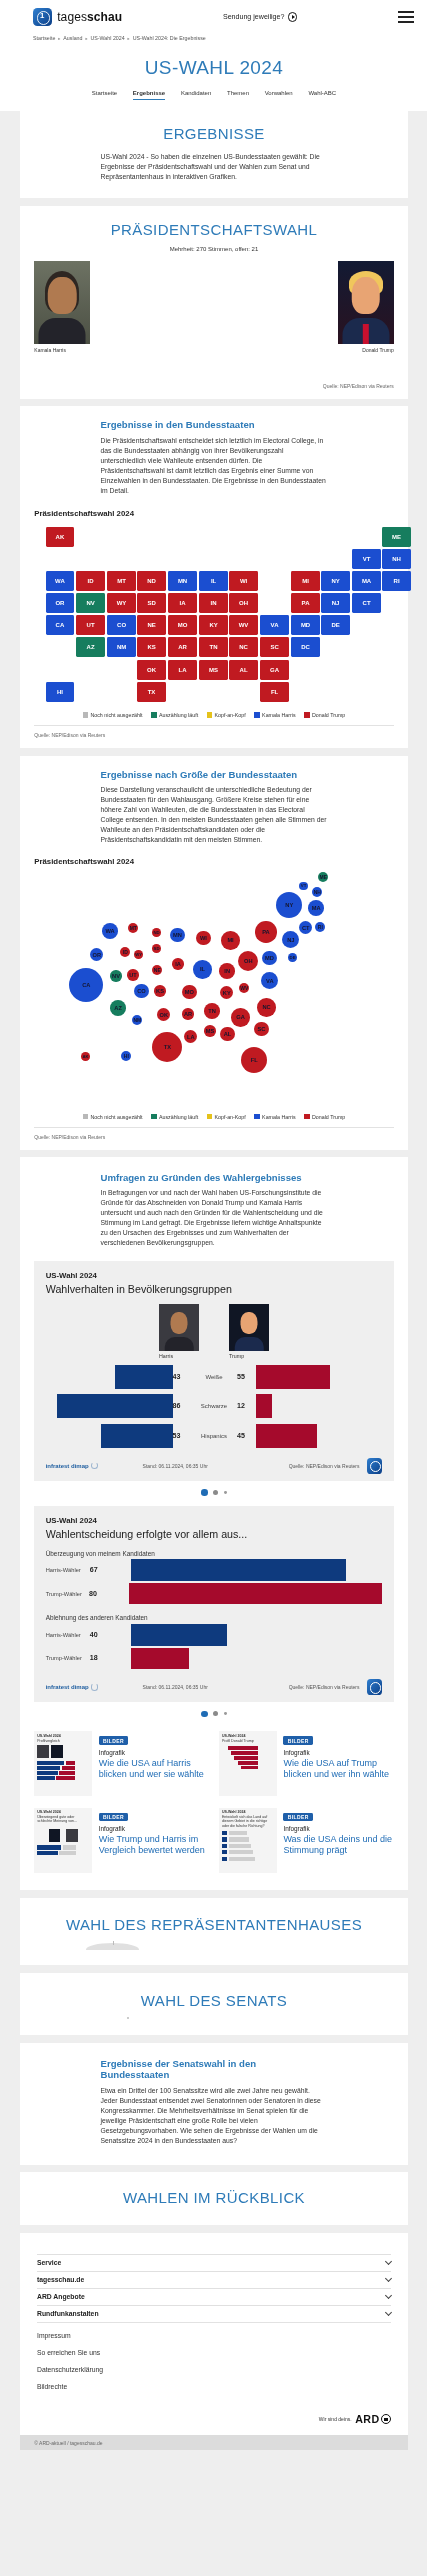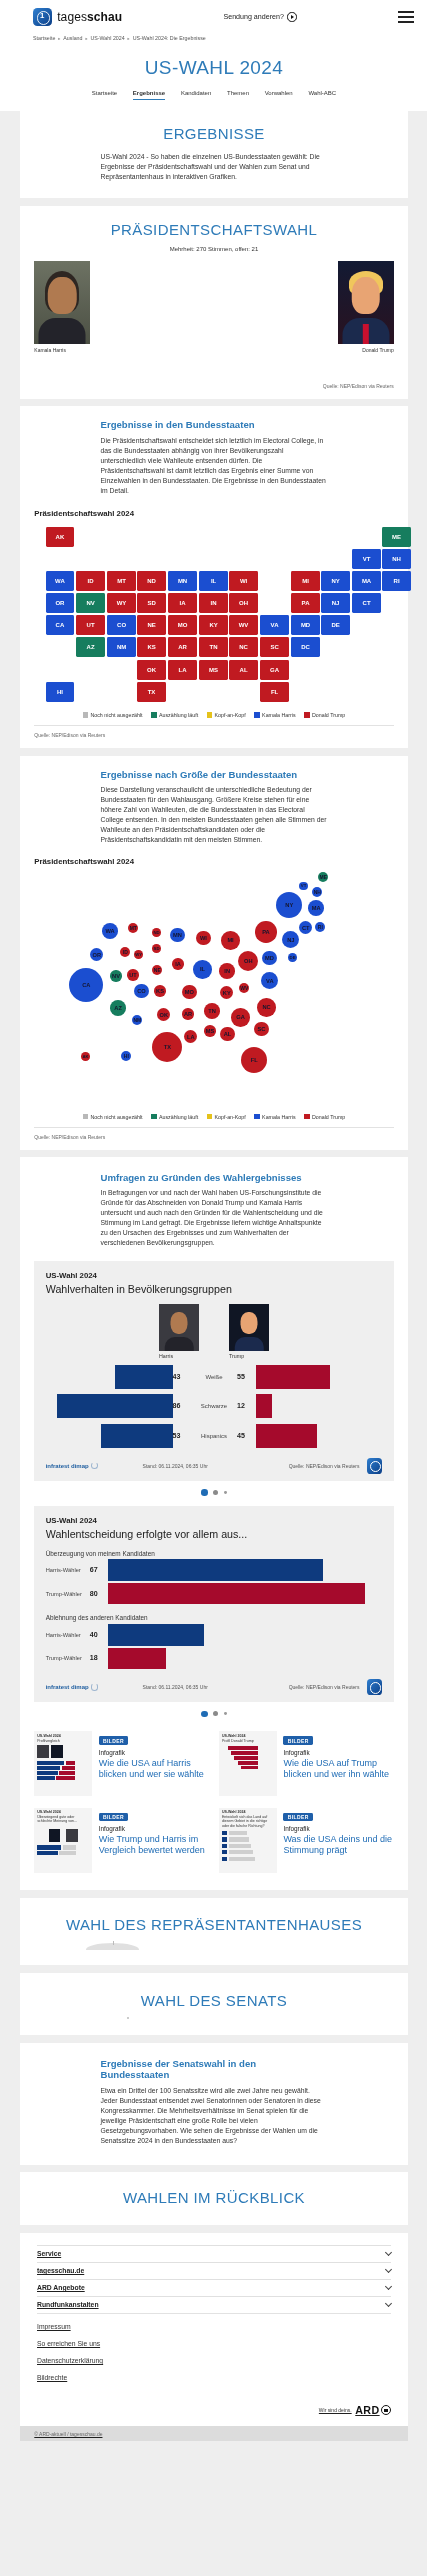--- a/index.html
+++ b/index.html
@@ -89,21 +89,21 @@
   .mini-ts:before { content:""; position:absolute; left:3.2px; top:3.2px; width:9.3px; height:9.3px; border:1.3px solid #fff; border-radius:50%; }
   .dots { display:flex; justify-content:center; align-items:center; gap:5.7px; padding:8.6px 0 10px; }
   .dots i { border-radius:50%; display:block; cursor:pointer; }
   .dots i.d1 { width:6.4px; height:6.4px; background:#1f6cb5; }
   .dots i.d2 { width:5px; height:5px; background:#8a8a8a; }
   .dots i.d3 { width:2.9px; height:2.9px; background:#9a9a9a; }
   
   .c2-group { font-size:6.4px; color:#333; margin:10px 0 2.9px; }
   .c2-row { display:flex; align-items:center; height:21.4px; margin-bottom:2.1px; }
   .c2-label { width:44px; font-size:5.7px; color:#444; }
-  .c2-num { width:18px; font-size:7.1px; font-weight:bold; color:#222; }
+  .c2-num { width:41px; font-size:7.1px; font-weight:bold; color:#222; }
   .c2-bar { height:21.4px; }
   
   .teasers { display:grid; grid-template-columns:1fr 1fr; gap:11.4px 10px; padding:4.3px 14.3px 13px; }
   .teaser { display:flex; gap:6.4px; }
   .thumb { width:58px; height:65px; background:#f4f4f4; flex:0 0 auto; padding:2.9px; overflow:hidden; position:relative; }
   .thumb .tk { font-size:3.6px; font-weight:bold; color:#333; }
   .thumb .tt { font-size:3.6px; color:#333; margin-top:0.7px; line-height:4.3px; }
   .mini-bars { margin-top:2.9px; }
   .mini-bars div { height:3.6px; margin-bottom:1.4px; }
   .t-copy { padding-top:1.4px; }
@@ -129,21 +129,21 @@
   .ard-circ { width:10px; height:10px; border:1.4px solid #111; border-radius:50%; position:relative; }
   .ard-circ:after { content:""; position:absolute; left:2.1px; top:2.1px; width:3.6px; height:3.6px; background:#111; }
   .copybar { background:#dcdcdc; height:14.3px; font-size:5px; color:#666; display:flex; align-items:center; padding-left:14.3px; }
 </style>
 </head>
 <body>
 
 <div class="full hdr">
   <div class="ts-mark"></div>
   <div class="ts-word"><span>tages</span><b>schau</b></div>
-  <div class="hdr-mid"><span>Sendung anderen?</span><span class="play"></span></div>
+  <div class="hdr-mid"><span>Sendung jeweilige?</span><span class="play"></span></div>
   <div class="burger">
       <i></i>
       <i></i>
       <i></i>
     </div>
 </div>
 
 <div class="full crumbs" id="breadcrumb"><span>Startseite</span><span class="sep">▸</span><span>Ausland</span><span class="sep">▸</span><span>US-Wahl 2024</span><span class="sep">▸</span><span>US-Wahl 2024: Die Ergebnisse</span></div>
 
 <div class="full titleblk">
@@ -553,21 +553,21 @@
   <div class="inset">
     <div class="h3">Ergebnisse der Senatswahl in den Bundesstaaten</div>
     <div class="para" style="margin-top:5.7px;">Etwa ein Drittel der 100 Senatssitze wird alle zwei Jahre neu gewählt. Jeder Bundesstaat entsendet zwei Senatorinnen oder Senatoren in diese Kongresskammer. Die Mehrheitsverhältnisse im Senat spielen für die jeweilige Präsidentschaft eine große Rolle bei vielen Gesetzgebungsvorhaben. Wie sehen die Ergebnisse der Wahlen um die Senatssitze 2024 in den Bundesstaaten aus?</div>
   </div>
 </div>
 
 <div class="card onlytitle" style="padding:17px 0 18.5px;">
   <div class="sec-title">WAHLEN IM RÜCKBLICK</div>
 </div>
 
-<div class="card" style="padding:12px 0 0; margin-bottom:12px;text-decoration:underline;">
+<div class="card" style="padding:21px 0 0; margin-bottom:12px;">
   <div class="f-acc" id="footer-accordion">
       <div class="f-row">
         <span>Service</span>
         <span class="chev"></span>
       </div>
       <div class="f-row">
         <span>tagesschau.de</span>
         <span class="chev"></span>
       </div>
       <div class="f-row">

